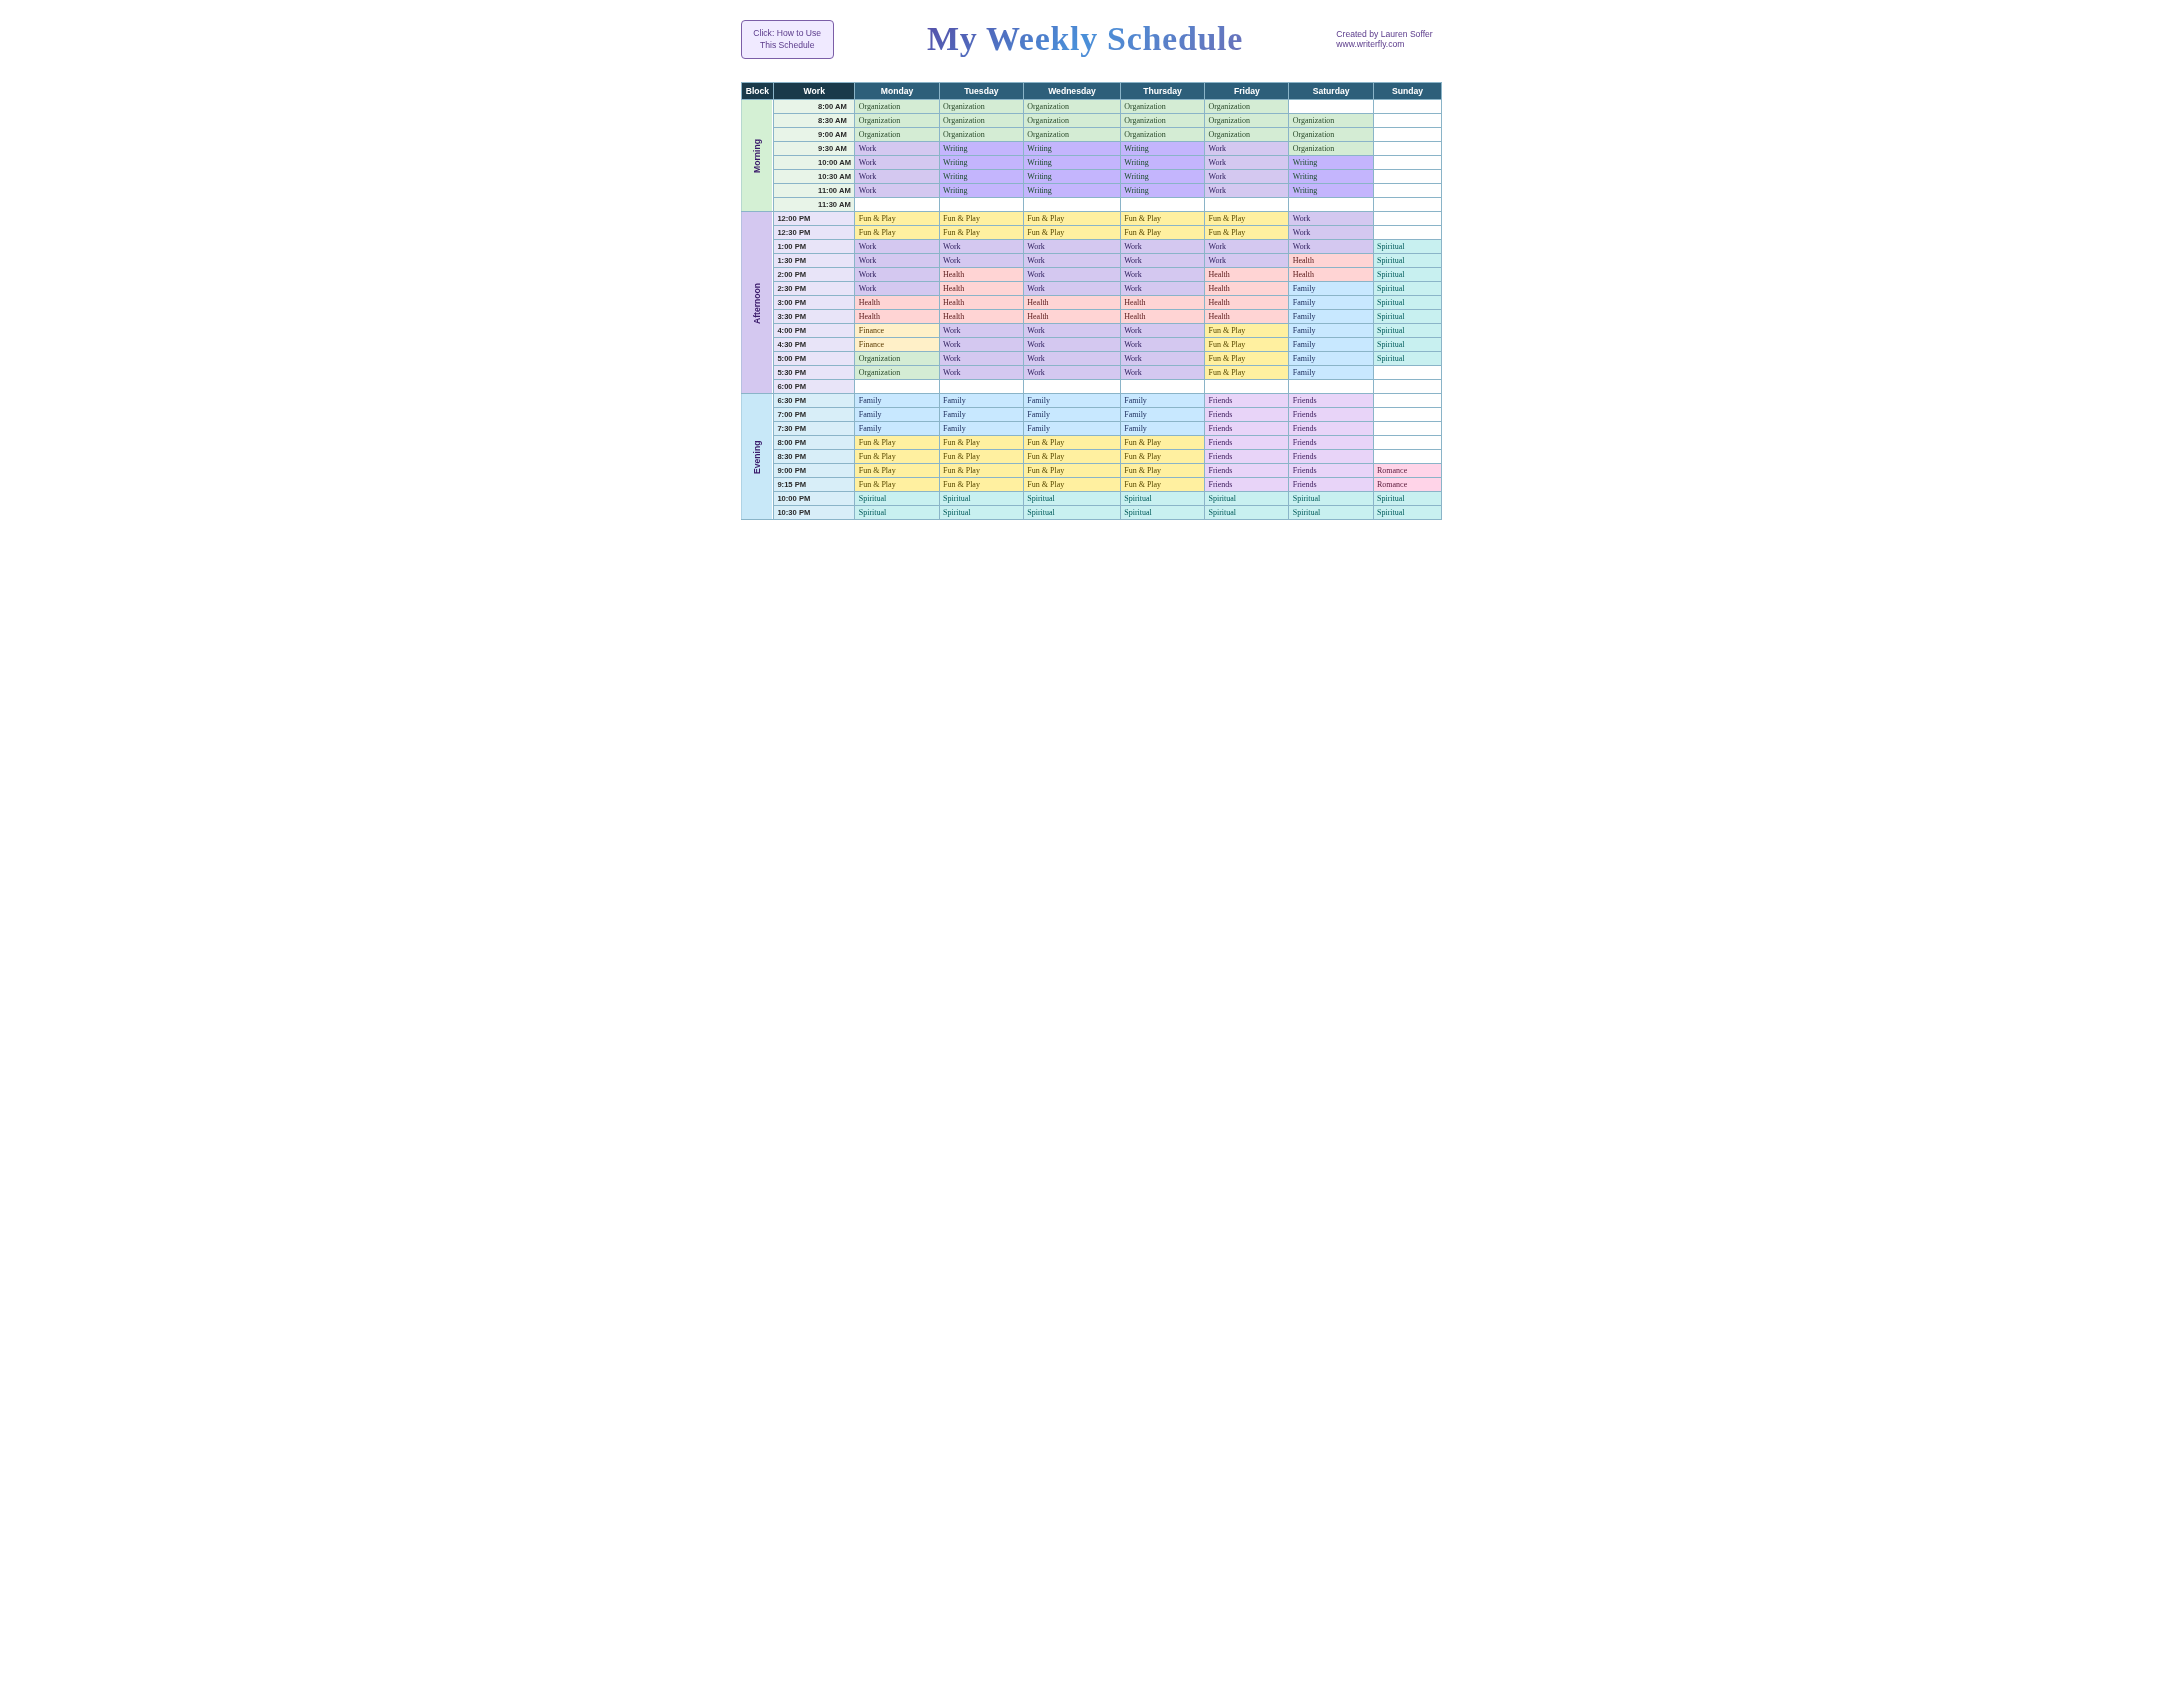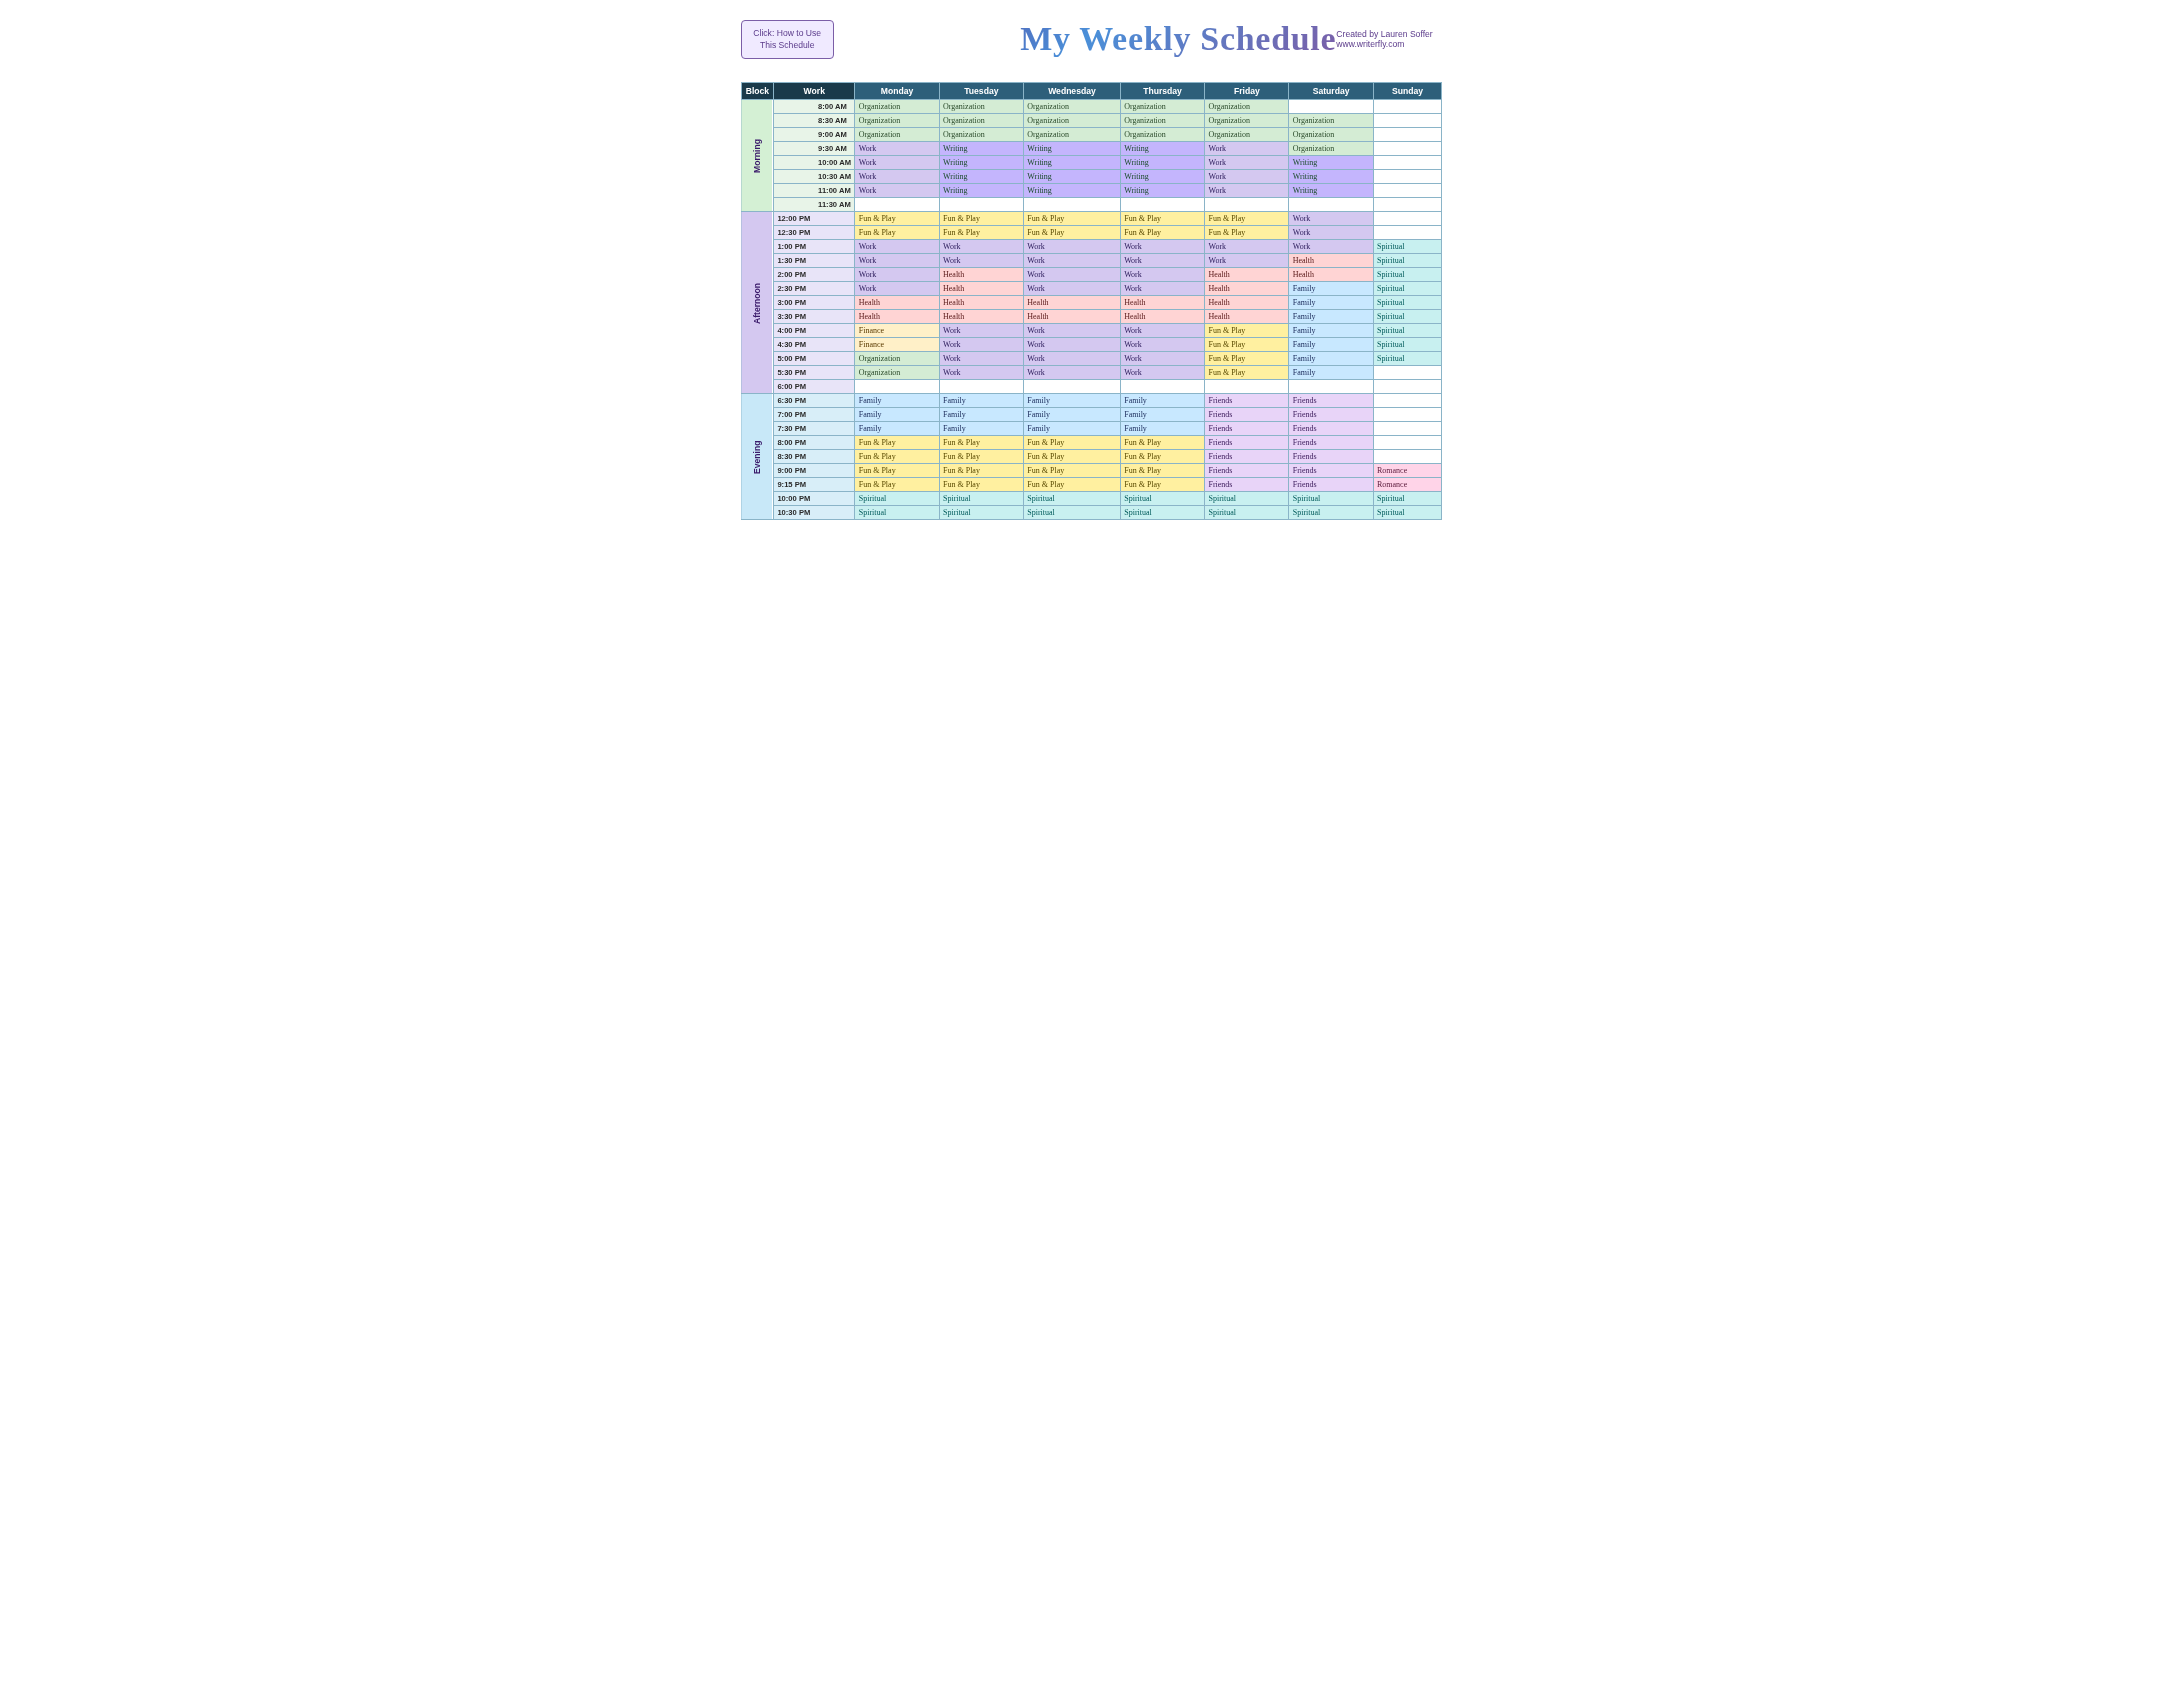--- a/index.html
+++ b/index.html
@@ -23,21 +23,21 @@
       color: #5a3a8a;
       padding: 6.6px 9.3px;
       font-size: 8.6px;
       text-align: center;
       cursor: pointer;
       border-radius: 4px;
       line-height: 1.4;
       width: 93px;
     }
     .title {
-      text-align: right;
+      text-align: center;
       flex: 1;
     }
     .title h1 {
       font-size: 34px;
       font-family: 'Comic Sans MS', 'Chalkboard SE', cursive;
       background: linear-gradient(135deg, #5b2d8e, #4a90d9, #7b5ea7);
       -webkit-background-clip: text;
       -webkit-text-fill-color: transparent;
       background-clip: text;
       font-weight: bold;

